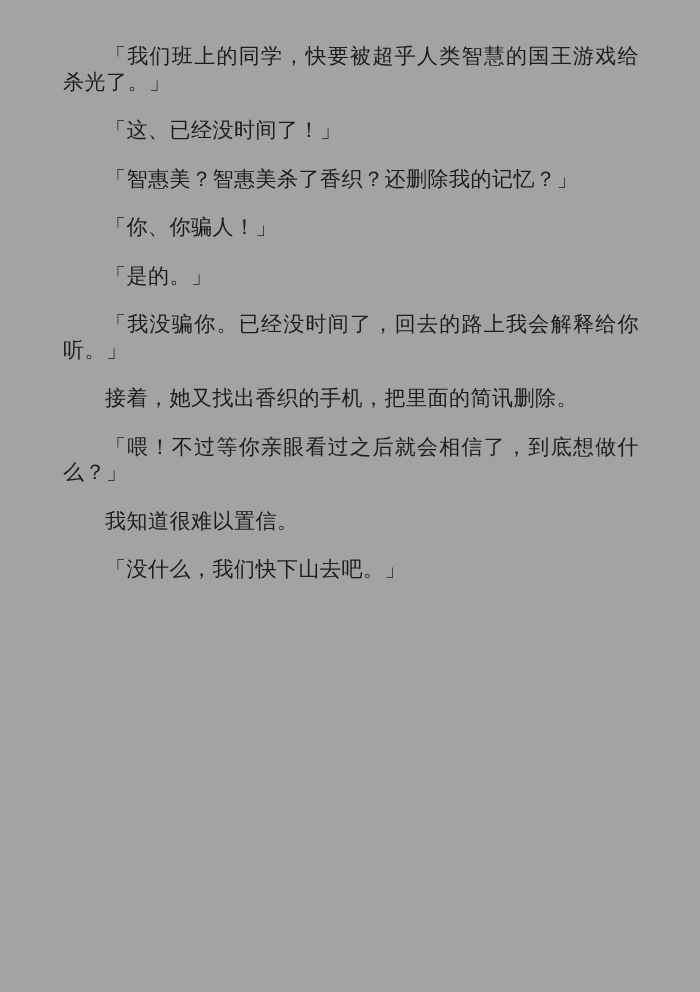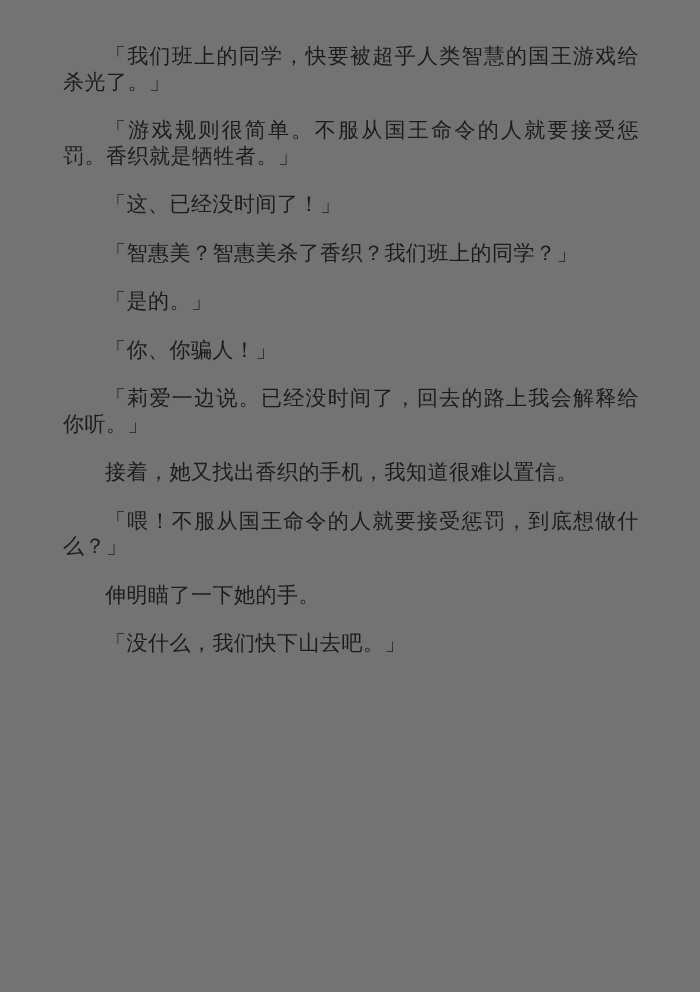--- a/index.html
+++ b/index.html
@@ -4,21 +4,21 @@
 <style>
   html, body {
     margin: 0;
     padding: 0;
     background: #ffffff;
   }
   .page {
     position: relative;
     width: 700px;
     height: 992px;
-    background: #737373;
+    background: #a3a3a3;
     overflow: hidden;
     font-family: "Liberation Serif", "DejaVu Serif", serif;
   }
   .text-block {
     position: absolute;
     top: 44px;
     left: 63px;
     width: 576px;
     color: #1c1c1c;
   }
@@ -34,24 +34,23 @@
   .text-block p:last-child {
     margin-bottom: 0;
   }
 </style>
 </head>
 <body>
 
 <div class="page">
   <div class="text-block" id="paragraphs">
       <p>「我们班上的同学，快要被超乎人类智慧的国王游戏给杀光了。」</p>
-      <p>「游戏规则很简单。不服从国王命令的人就要接受惩罚。香织就是牺牲者。」</p>
       <p>「这、已经没时间了！」</p>
-      <p>「智惠美？智惠美杀了香织？我们班上的同学？」</p>
+      <p>「智惠美？智惠美杀了香织？还删除我的记忆？」</p>
+      <p>「你、你骗人！」</p>
       <p>「是的。」</p>
-      <p>「你、你骗人！」</p>
-      <p>「莉爱一边说。已经没时间了，回去的路上我会解释给你听。」</p>
-      <p>接着，她又找出香织的手机，我知道很难以置信。</p>
-      <p>「喂！不服从国王命令的人就要接受惩罚，到底想做什么？」</p>
-      <p>伸明瞄了一下她的手。</p>
+      <p>「我没骗你。已经没时间了，回去的路上我会解释给你听。」</p>
+      <p>接着，她又找出香织的手机，把里面的简讯删除。</p>
+      <p>「喂！不过等你亲眼看过之后就会相信了，到底想做什么？」</p>
+      <p>我知道很难以置信。</p>
       <p>「没什么，我们快下山去吧。」</p>
     </div>
 </div>
 
 </body></html>

